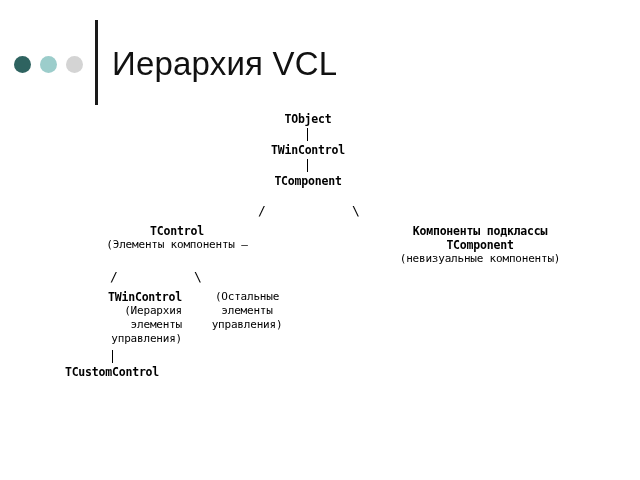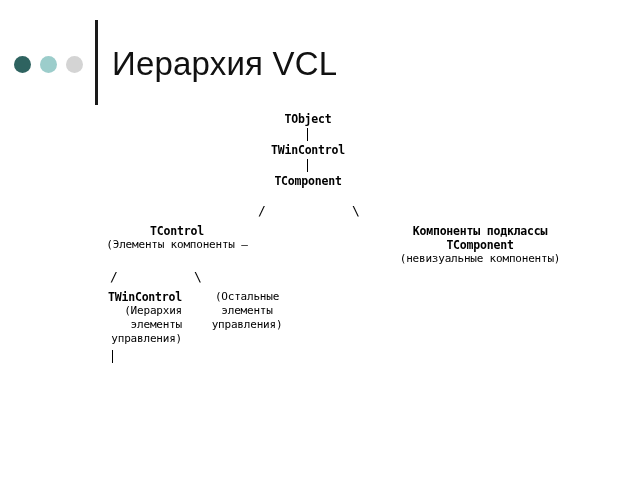--- a/index.html
+++ b/index.html
@@ -176,14 +176,17 @@
   </div>
 
   <div class="node" id="node-tgraphiccontrol">
     <div class="desc">(Остальные</div>
     <div class="desc">элементы</div>
     <div class="desc">управления)</div>
   </div>
 
   <div class="vline" id="conn-win-custom"></div>
 
+  <div class="node" id="node-tcustomcontrol">
+    <div class="cls">TCustomControl</div>
+  </div>
 
 </div>
 
 </body></html>

